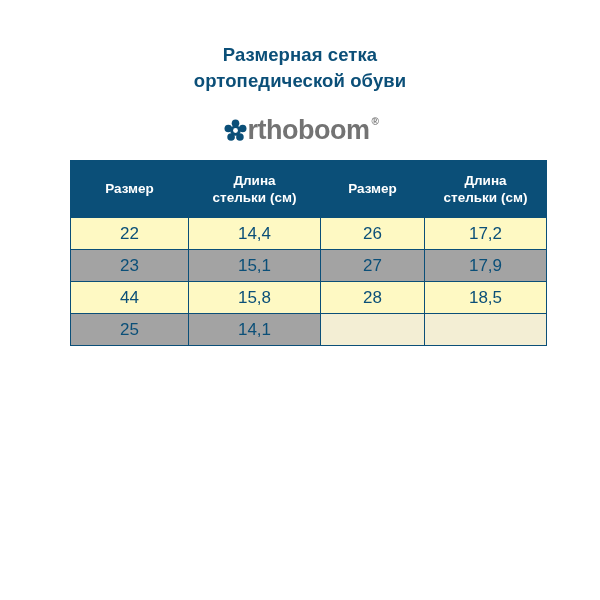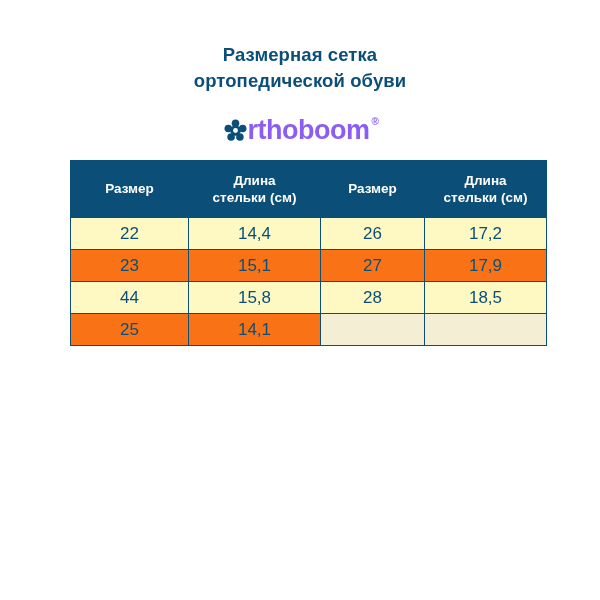--- a/index.html
+++ b/index.html
@@ -34,21 +34,21 @@
   .logo-block {
     text-align: center;
     margin-top: 22px;
     height: 34px;
   }
   .logo {
     display: inline-block;
     position: relative;
     font-size: 27px;
     font-weight: bold;
-    color: #8b5cf6;
+    color: #737373;
     letter-spacing: -0.5px;
     line-height: 1;
     text-align: center;
   }
   .logo .flower {
     display: inline-block;
     width: 23px;
     height: 23px;
     vertical-align: -3px;
     margin-right: 1px;
@@ -89,21 +89,21 @@
     padding: 2px 4px;
   }
   table.size-table td {
     font-size: 17px;
     font-weight: normal;
     height: 31px;
     padding: 0;
     background: #fef9c3;
   }
   table.size-table tr.alt td {
-    background: #f97316;
+    background: #a3a3a3;
   }
   table.size-table td.empty {
     background: #ffffff;
   }
   table.size-table tr.alt td.empty {
     background: #f3eed4;
   }
   col.c1 { width: 118px; }
   col.c2 { width: 132px; }
   col.c3 { width: 104px; }

